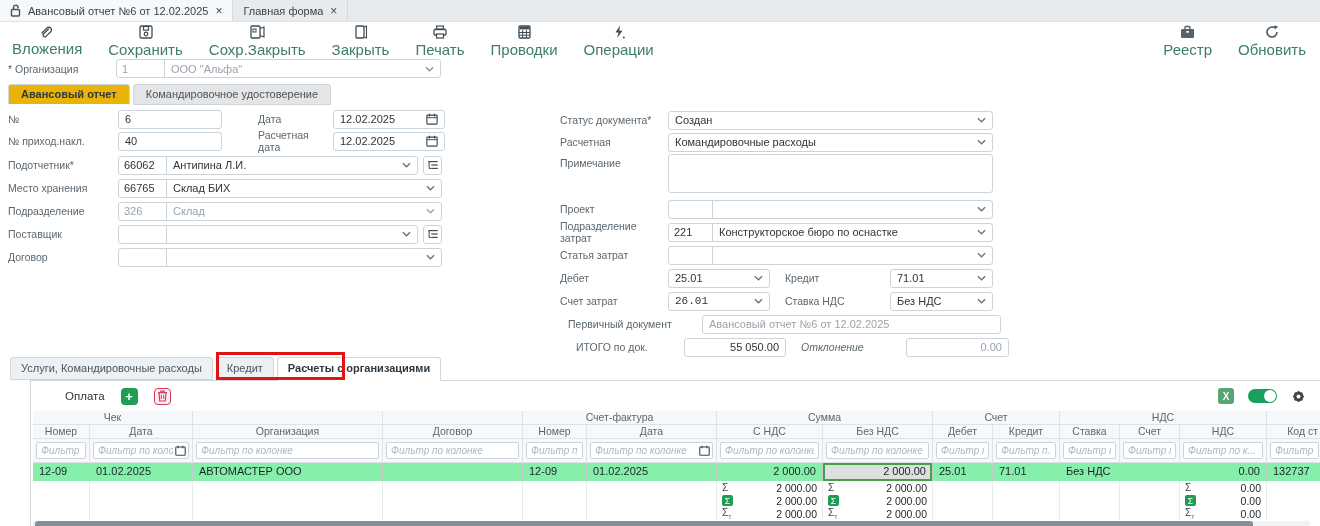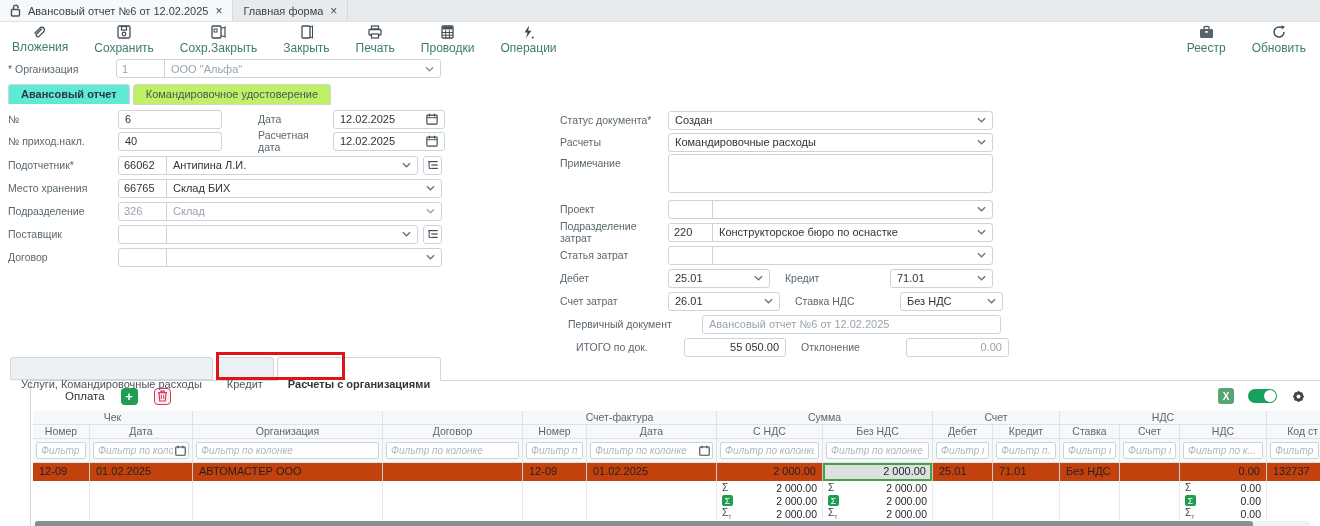--- a/index.html
+++ b/index.html
@@ -14,49 +14,49 @@
   
   .tabbar { height:22px; background:#e8ebed; display:flex; align-items:stretch; border-bottom:1px solid #dfe3e6; }
   .wtab { display:flex; align-items:center; gap:7px; padding:0 10px; border-right:1px solid #d3d9dc; color:#39424a; cursor:default; }
   .wtab.active { background:#f6f8f9; }
   .wtab .close { font-size:12px; color:#434c54; line-height:1; }
 
   
   .toolbar { height:30px; display:flex; justify-content:space-between; align-items:flex-start; padding:3px 14px 0 12px; }
   .tbgroup { display:flex; gap:26px; }
   .tbtn { display:flex; flex-direction:column; align-items:center; gap:2px; color:#414c55; cursor:pointer; }
-  .tbtn .lbl { font-size:12px; color:#3e7c6e; white-space:nowrap;text-align:center; }
+  .tbtn .lbl { font-size:15px; color:#3e7c6e; white-space:nowrap;text-align:center; }
 
   
   .org-row { display:flex; align-items:center; height:19px; margin:7px 0 6px 8px; }
   .flabel { font-size:10.5px; color:#5b6770; }
   .cbox { display:flex; align-items:center; border:1px solid #ccd4db; border-radius:3px; height:19px; background:#fff; overflow:hidden; }
   .cbox .code { width:48px; align-self:stretch; display:flex; align-items:center; padding:0 5px; border-right:1px solid #ccd4db; color:#333; }
   .cbox .val { flex:1; padding:0 6px; white-space:nowrap; overflow:hidden; }
   .cbox .chev { margin:0 6px 0 4px; }
   .cbox.disabled .code, .cbox.disabled .val { color:#9aa3ac; }
   .ibox { border:1px solid #ccd4db; border-radius:3px; height:19px; display:flex; align-items:center; padding:0 6px; background:#fff; }
   .ibox input { border:0; outline:0; padding:0; width:100%; font:inherit; color:#333; background:transparent; }
   .ibox.disabled input, .ibox.disabled { color:#9aa3ac; }
   .ibox.num input { text-align:right; }
   .treebtn { width:19px; height:19px; border:1px solid #ccd4db; border-radius:3px; display:flex; align-items:center; justify-content:center; margin-left:5px; background:#fff; cursor:pointer; }
 
   
   .mtabs { display:flex; margin:2px 0 0 8px; height:21px; }
-  .mtab { padding:3px 12px 0; border:1px solid #cfd6db; border-radius:3px 3px 0 0; background:#bef264; color:#4a545e; margin-right:3px; cursor:pointer; }
-  .mtab.active { background:#5eead4; border-bottom-color:#fff; font-weight:bold; color:#2e3840; }
+  .mtab { padding:3px 12px 0; border:1px solid #cfd6db; border-radius:3px 3px 0 0; background:#e5e5e5; color:#4a545e; margin-right:3px; cursor:pointer; }
+  .mtab.active { background:#eab308; border-bottom-color:#fff; font-weight:bold; color:#2e3840; }
 
   
   .form { position:relative; height:252px; }
   .frow { position:absolute; display:flex; align-items:center; height:20px; }
   .lw { width:110px; flex:none; }
 
   
   .dtabs { display:flex; margin-left:10px; height:23px; position:relative; z-index:2; }
-  .dtab { padding:20px 10px 0; border:1px solid #cfd6db; border-radius:3px 3px 0 0; background:#eef1f3; color:#4a545e; margin-right:3px; cursor:pointer; white-space:nowrap; }
+  .dtab { padding:4px 10px 0; border:1px solid #cfd6db; border-radius:3px 3px 0 0; background:#eef1f3; color:#4a545e; margin-right:3px; cursor:pointer; white-space:nowrap; }
   .dtab.active { background:#fff; border-bottom:1px solid #fff; margin-bottom:-1px; font-weight:bold; color:#2e3840; }
   .annotation { position:absolute; left:216px; top:352px; width:129px; height:28px; border:3px solid #e01414; z-index:10; pointer-events:none; }
 
   
   .panel { margin-left:30px; height:150px; border:1px solid #cfd6db; border-right:0; position:relative; background:#fff; }
   .ptoolbar { height:30px; display:flex; align-items:center; padding:0 14px 0 34px; gap:16px; }
   .ptitle { font-size:11.5px; color:#333; }
   .addbtn { width:17px; height:17px; border-radius:4px; background:#1f9d55; color:#fff; display:flex; align-items:center; justify-content:center; font-size:13px; font-weight:bold; cursor:pointer; line-height:1; }
   .delbtn { width:17px; height:17px; border-radius:4px; border:1px solid #d23b5e; background:#fdf1f4; display:flex; align-items:center; justify-content:center; cursor:pointer; }
   .pright { margin-left:auto; display:flex; align-items:center; gap:14px; }
@@ -66,21 +66,21 @@
 
   
   .grid { margin-left:2px; display:grid; grid-template-columns:57px 103px 190px 140px 64px 130px 106px 110px 60px 67px 60px 60px 87px 56px; }
   .gh, .chd { background:#f7f8f9; border-right:1px solid #dfe3e7; border-bottom:1px solid #dfe3e7; color:#5b6770; font-size:10.5px; text-align:center; height:14px; line-height:13px; overflow:hidden; white-space:nowrap; }
   .s2 { grid-column:span 2; } .s3 { grid-column:span 3; }
   .fcell { background:#f7f8f9; border-right:1px solid #dfe3e7; border-bottom:1px solid #dfe3e7; height:24px; padding:3px 3px; display:flex; align-items:center; }
   .fwrap { position:relative; flex:1; min-width:0; }
   .filter { width:100%; height:17px; border:1px solid #ccd4db; border-radius:2px; font-family:inherit; font-size:10px; padding:0 4px; color:#555; outline:0; min-width:0; background:#fff; }
   .filter::placeholder { font-style:italic; color:#b0b7be; }
   .fwrap .cal { position:absolute; right:3px; top:3px; pointer-events:none; }
-  .dcell { background:#c2410c; border-right:1px solid #c9cbcc; height:18px; line-height:17px; padding:0 6px; white-space:nowrap; overflow:hidden; color:#1e2226; }
+  .dcell { background:#86efac; border-right:1px solid #c9cbcc; height:18px; line-height:17px; padding:0 6px; white-space:nowrap; overflow:hidden; color:#1e2226; }
   .dcell.num { text-align:right; }
   .dcell.sel { box-shadow:inset 0 0 0 2px #43a047; background:#dee0e0; }
   .tcell { background:#fff; border-right:1px solid #e7eaec; height:13px; font-size:10.5px; display:flex; align-items:center; justify-content:flex-end; padding:0 5px; color:#1e2226; }
   .tcell.wb { justify-content:space-between; }
   .sig { color:#3c444b; font-size:10px; }
   .sigbadge { width:11px; height:11px; background:#1f9d55; color:#fff; border-radius:2px; font-size:8.5px; display:flex; align-items:center; justify-content:center; }
   .sigt { color:#3c444b; font-size:10px; }
   .sigt sub { color:#1f9d55; font-size:7px; }
   .hscroll { position:absolute; left:2px; right:10px; bottom:1px; height:7px; background:#f1f2f3; border-radius:3px; }
   .hscroll .thumb { position:absolute; left:2px; top:0; width:1218px; height:7px; background:#878f96; border-radius:3px; cursor:pointer; }
@@ -351,21 +351,21 @@
       <span class="val">Создан</span>
       <span class="chev">
           <svg width="9" height="6" viewBox="0 0 10 6">
             <path d="M1 1l4 4 4-4" fill="none" stroke="#6a737b" stroke-width="1.5"></path>
           </svg>
         </span>
     </div>
   </div>
 
   <div class="frow" style="left:560px; top:27px;">
-    <span class="flabel" style="width:108px;">Расчеты</span>
+    <span class="flabel" style="width:108px;">Расчетная</span>
     <div class="cbox" style="width:325px;">
       <span class="val">Командировочные расходы</span>
       <span class="chev">
           <svg width="9" height="6" viewBox="0 0 10 6">
             <path d="M1 1l4 4 4-4" fill="none" stroke="#6a737b" stroke-width="1.5"></path>
           </svg>
         </span>
     </div>
   </div>
 
@@ -385,21 +385,21 @@
   <div class="frow" style="left:560px; top:49px; align-items:flex-start; height:40px;">
     <span class="flabel" style="width:108px; margin-top:3px;">Примечание</span>
     <div class="ibox" style="width:325px; height:39px; align-items:flex-start; padding-top:3px;">
       <input value="" style="">
     </div>
   </div>
 
   <div class="frow" style="left:560px; top:117px;">
     <span class="flabel" style="width:108px;">Подразделение затрат</span>
     <div class="cbox" style="width:325px;">
-      <span class="code" style="width:44px;">220</span>
+      <span class="code" style="width:44px;">221</span>
       <span class="val">Конструкторское бюро по оснастке</span>
       <span class="chev">
           <svg width="9" height="6" viewBox="0 0 10 6">
             <path d="M1 1l4 4 4-4" fill="none" stroke="#6a737b" stroke-width="1.5"></path>
           </svg>
         </span>
     </div>
   </div>
 
   <div class="frow" style="left:560px; top:140px;">
@@ -431,21 +431,21 @@
       <span class="chev">
           <svg width="9" height="6" viewBox="0 0 10 6">
             <path d="M1 1l4 4 4-4" fill="none" stroke="#6a737b" stroke-width="1.5"></path>
           </svg>
         </span>
     </div>
   </div>
 
   <div class="frow" style="left:560px; top:186px;">
     <span class="flabel" style="width:108px;">Счет затрат</span>
-    <div class="cbox" style="width:112px;">
+    <div class="cbox" style="width:102px;font-family:Liberation Mono, monospace;">
       <span class="val">26.01</span>
       <span class="chev">
           <svg width="9" height="6" viewBox="0 0 10 6">
             <path d="M1 1l4 4 4-4" fill="none" stroke="#6a737b" stroke-width="1.5"></path>
           </svg>
         </span>
     </div>
     <span class="flabel" style="margin-left:15px; width:105px;">Ставка НДС</span>
     <div class="cbox" style="width:103px;">
       <span class="val">Без НДС</span>
@@ -462,21 +462,21 @@
     <div class="ibox disabled" style="width:299px;">
       <input style="color: rgb(154, 163, 172);" value="Авансовый отчет №6 от 12.02.2025">
     </div>
   </div>
 
   <div class="frow" style="left:560px; top:232px;padding-left:16px;">
     <span class="flabel" style="width:108px;">ИТОГО по док.</span>
     <div class="ibox num" style="width:102px;">
         <input value="55 050.00" style="">
       </div>
-    <span class="flabel" style="margin-left:15px; width:105px;">Отклонение</span>
+    <span class="flabel" style="margin-left:15px; width:105px;font-style:italic;">Отклонение</span>
     <div class="ibox num disabled" style="width:103px;">
         <input style="color: rgb(154, 163, 172);" value="0.00">
       </div>
   </div>
 </div>
 
 <div class="dtabs">
   <div class="dtab">Услуги, Командировочные расходы</div>
   <div class="dtab">Кредит</div>
   <div class="dtab active">Расчеты с организациями</div>

